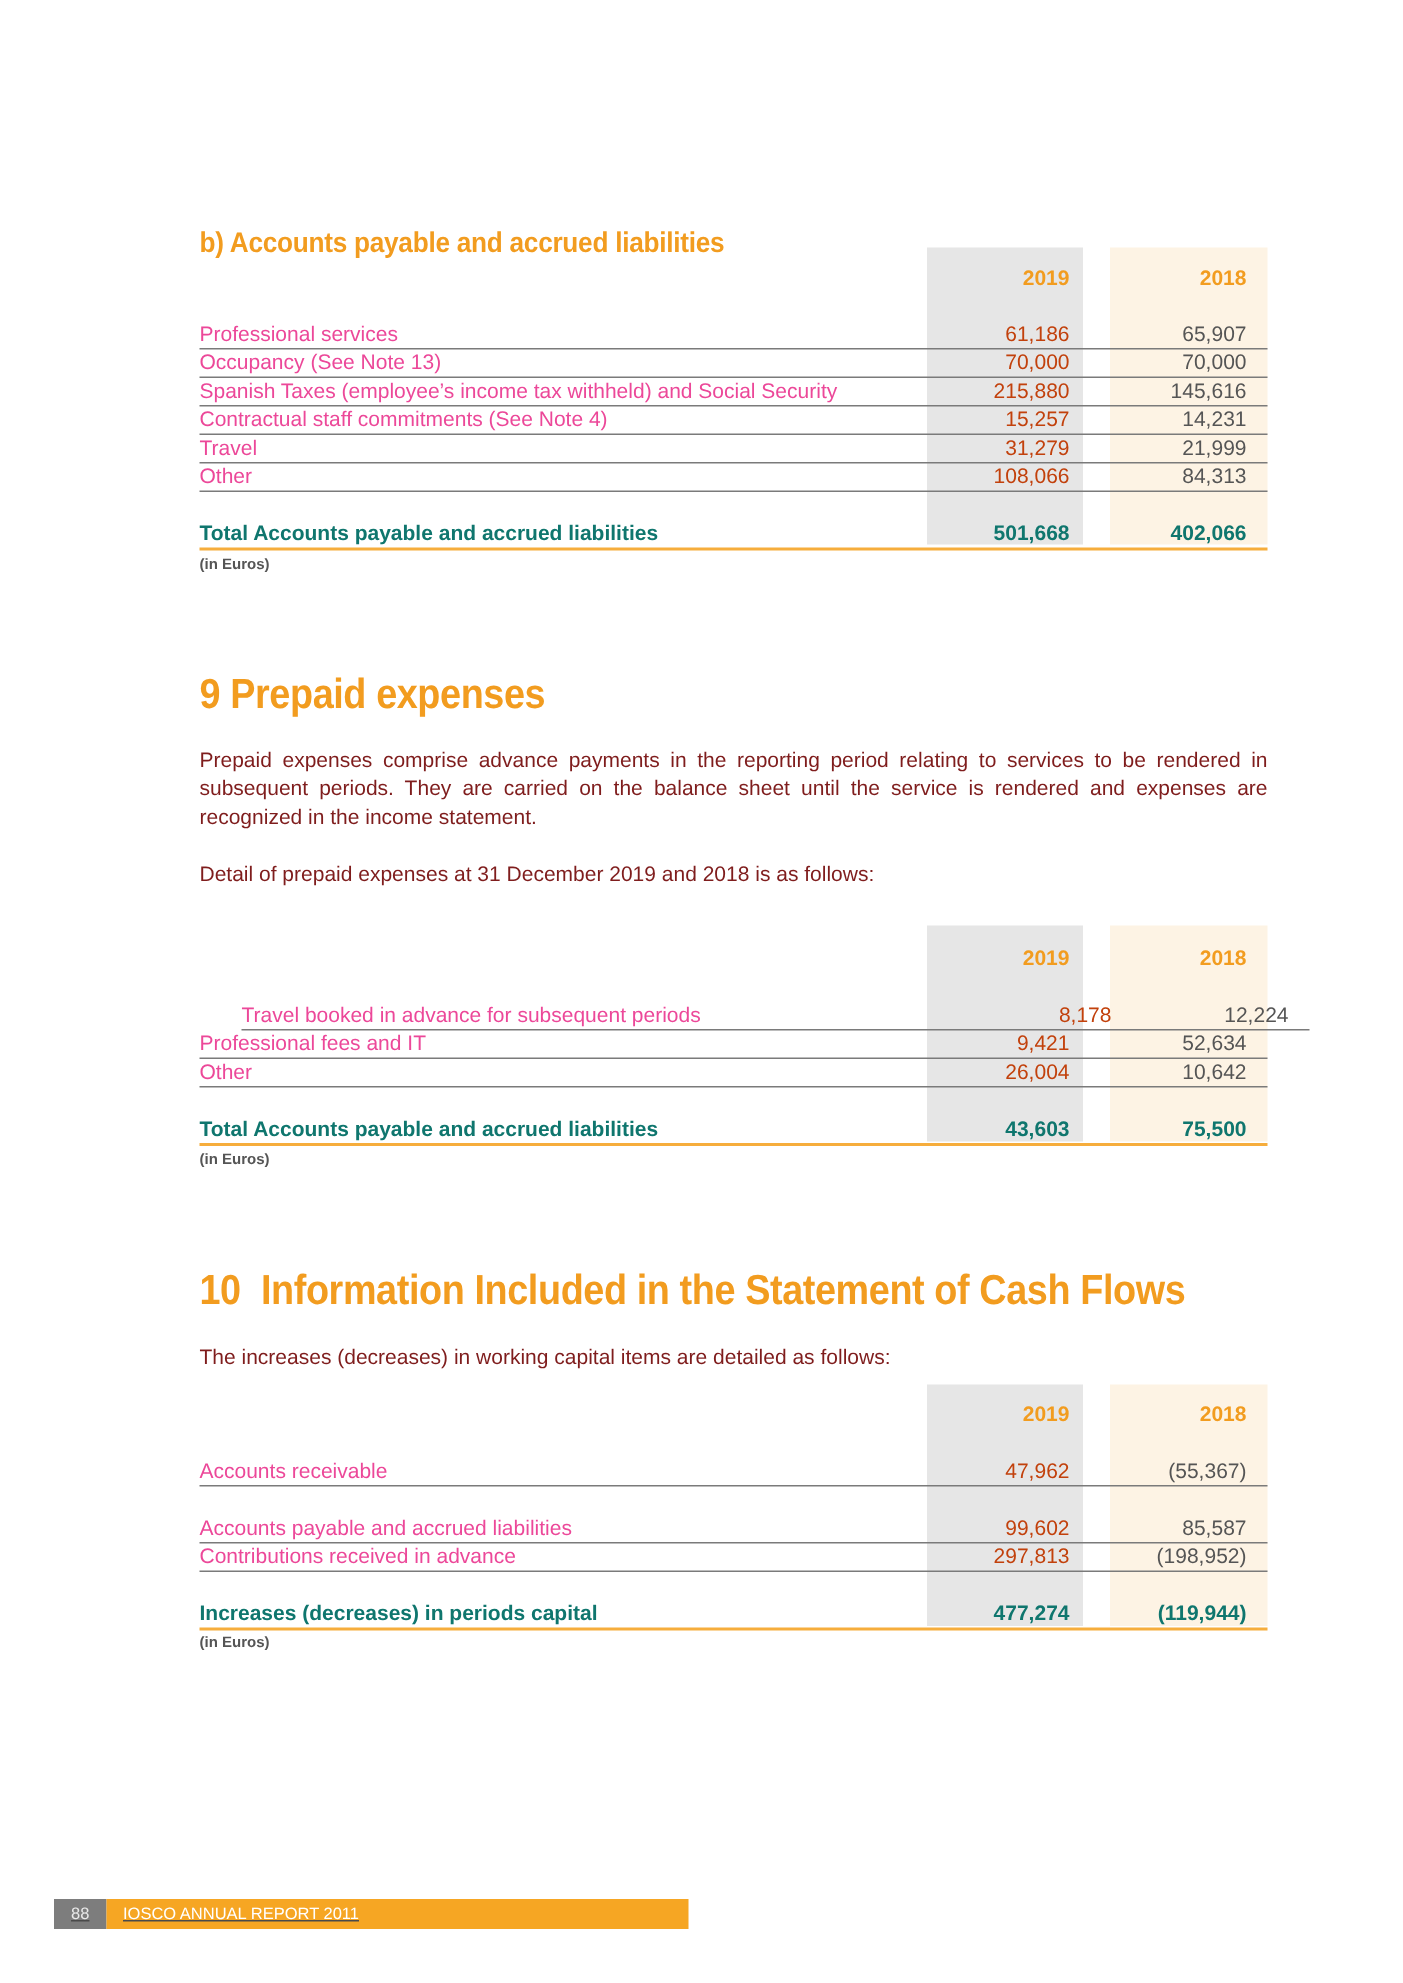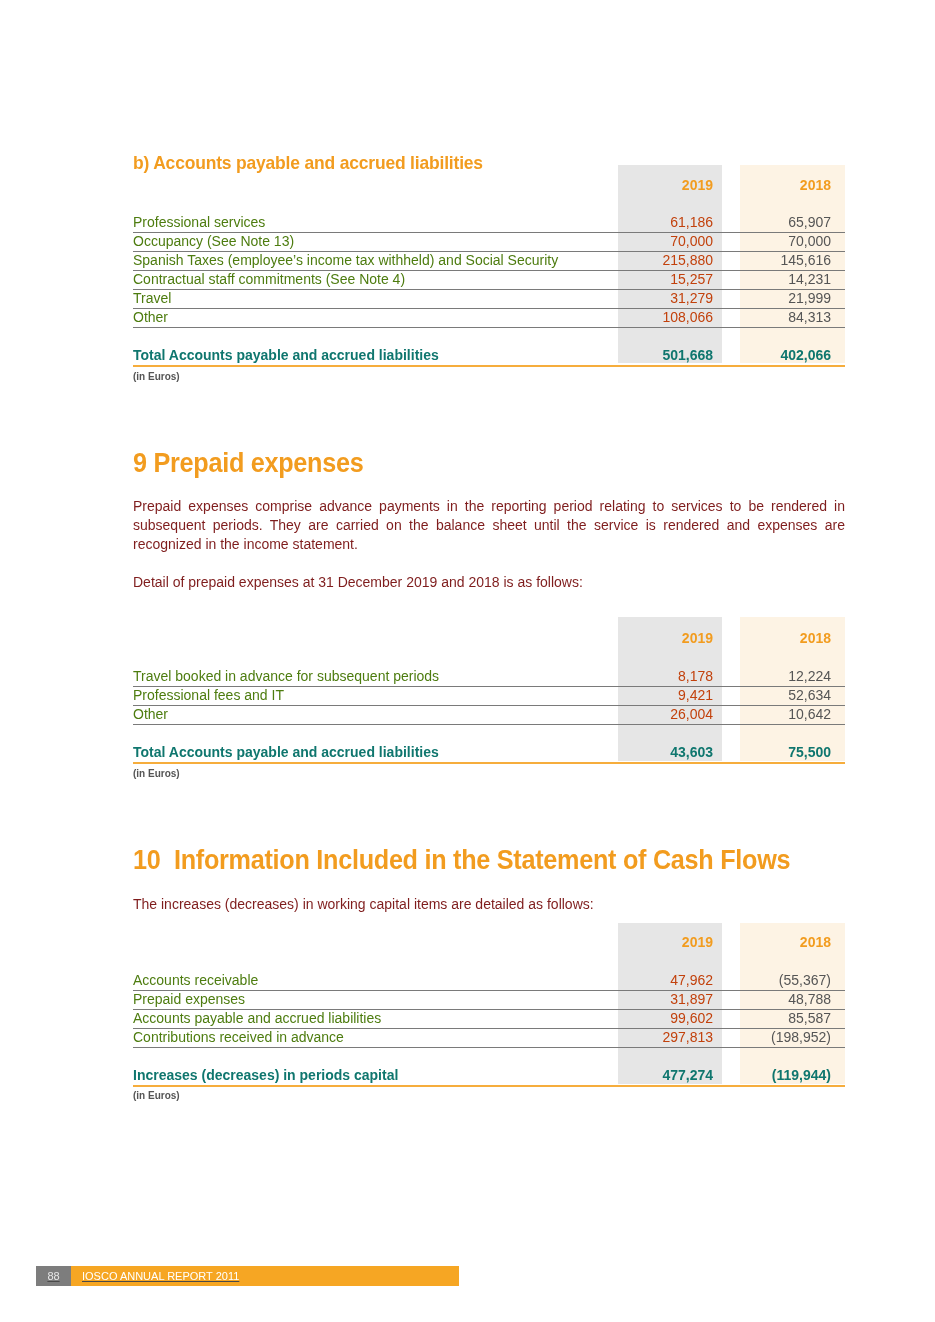--- a/index.html
+++ b/index.html
@@ -15,21 +15,21 @@
           text-align: justify; }
 
   .tbl { position: absolute; left: 133px; width: 712px; }
   .col-2019 { position: absolute; left: 485px; width: 104px; background: #e6e6e6; top: 0; }
   .col-2018 { position: absolute; left: 607px; width: 105px; background: #fdf3e4; top: 0; }
   .yr { position: absolute; font-size: 14px; font-weight: bold; color: #f29c1f; text-align: right; width: 95px; }
   .yr.y19 { left: 485px; }
   .yr.y18 { left: 603px; }
   .row { position: absolute; left: 0; width: 712px; height: 19px; font-size: 14px; line-height: 18px; }
   .row.ruled { border-bottom: 1px solid #7a7a7a; }
-  .row .lbl { position: absolute; left: 0; white-space: nowrap; color: #4d7c0f; }
+  .row .lbl { position: absolute; left: 0; white-space: nowrap; color: #ec4899; }
   .row .v19 { position: absolute; left: 485px; width: 95px; text-align: right; color: #c2410c; }
   .row .v18 { position: absolute; left: 603px; width: 95px; text-align: right; color: #555; }
   .row.total { border-bottom: 2px solid #f6ad3c; font-weight: bold; }
   .row.total .lbl, .row.total .v19, .row.total .v18 { color: #0f766e; }
   .unit { position: absolute; left: 0; font-size: 10px; font-weight: bold; color: #555; }
 
   .footer { position: absolute; left: 36px; top: 1266px; height: 20px; width: 423px; display: flex; text-decoration: underline; }
   .footer .pg { width: 35px; background: #7d7d7d; color: #e8e8e8; font-size: 11px; line-height: 20px; text-align: center;
                 font-family: "Liberation Sans", sans-serif; }
   .footer .ttl { flex: 1; background: #f6a623; color: #ffffff; font-size: 11px; line-height: 20px; padding-left: 11px;
@@ -88,21 +88,21 @@
   <div class="section-title" style="top:447px;">9 Prepaid expenses</div>
   <div class="para" style="top:497px;">Prepaid expenses comprise advance payments in the reporting period relating to services to be rendered in subsequent periods. They are carried on the balance sheet until the service is rendered and expenses are recognized in the income statement.</div>
   <div class="para" style="top:573px;">Detail of prepaid expenses at 31 December 2019 and 2018 is as follows:</div>
 
   <div class="tbl" style="top:617px; height:150px;">
     <div class="col-2019" style="height:144px;"></div>
     <div class="col-2018" style="height:144px;"></div>
     <div class="yr y19" style="top:13px;">2019</div>
     <div class="yr y18" style="top:13px;">2018</div>
 
-    <div class="row ruled" style="top:50px;">
+    <div class="row ruled" style="top:50px;margin-left:28px;">
       <span class="lbl">Travel booked in advance for subsequent periods</span>
       <span class="v19">8,178</span>
       <span class="v18">12,224</span>
     </div>
     <div class="row ruled" style="top:69px;">
       <span class="lbl">Professional fees and IT</span>
       <span class="v19">9,421</span>
       <span class="v18">52,634</span>
     </div>
     <div class="row ruled" style="top:88px;">
@@ -125,25 +125,20 @@
     <div class="col-2019" style="height:161px;"></div>
     <div class="col-2018" style="height:161px;"></div>
     <div class="yr y19" style="top:11px;">2019</div>
     <div class="yr y18" style="top:11px;">2018</div>
 
     <div class="row ruled" style="top:48px;">
       <span class="lbl">Accounts receivable</span>
       <span class="v19">47,962</span>
       <span class="v18">(55,367)</span>
     </div>
-    <div class="row ruled" style="top:67px;">
-      <span class="lbl">Prepaid expenses</span>
-      <span class="v19">31,897</span>
-      <span class="v18">48,788</span>
-    </div>
     <div class="row ruled" style="top:86px;">
       <span class="lbl">Accounts payable and accrued liabilities</span>
       <span class="v19">99,602</span>
       <span class="v18">85,587</span>
     </div>
     <div class="row ruled" style="top:105px;">
       <span class="lbl">Contributions received in advance</span>
       <span class="v19">297,813</span>
       <span class="v18">(198,952)</span>
     </div>

